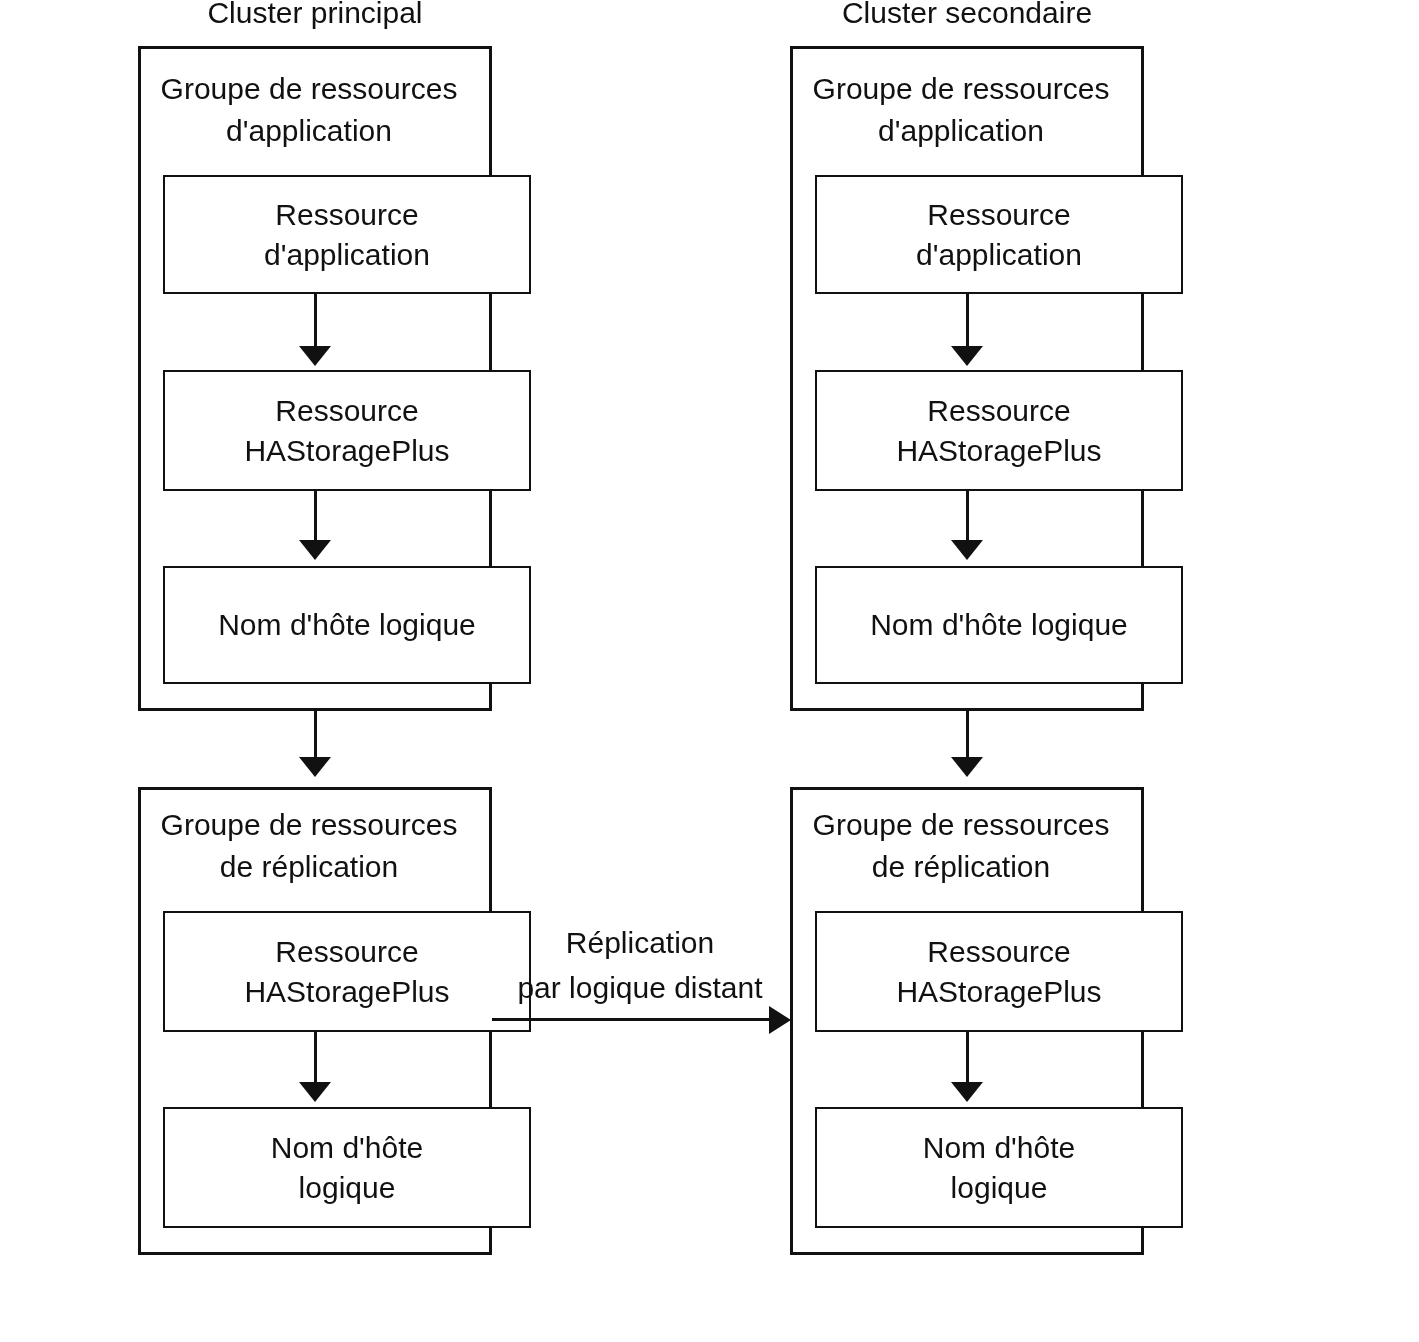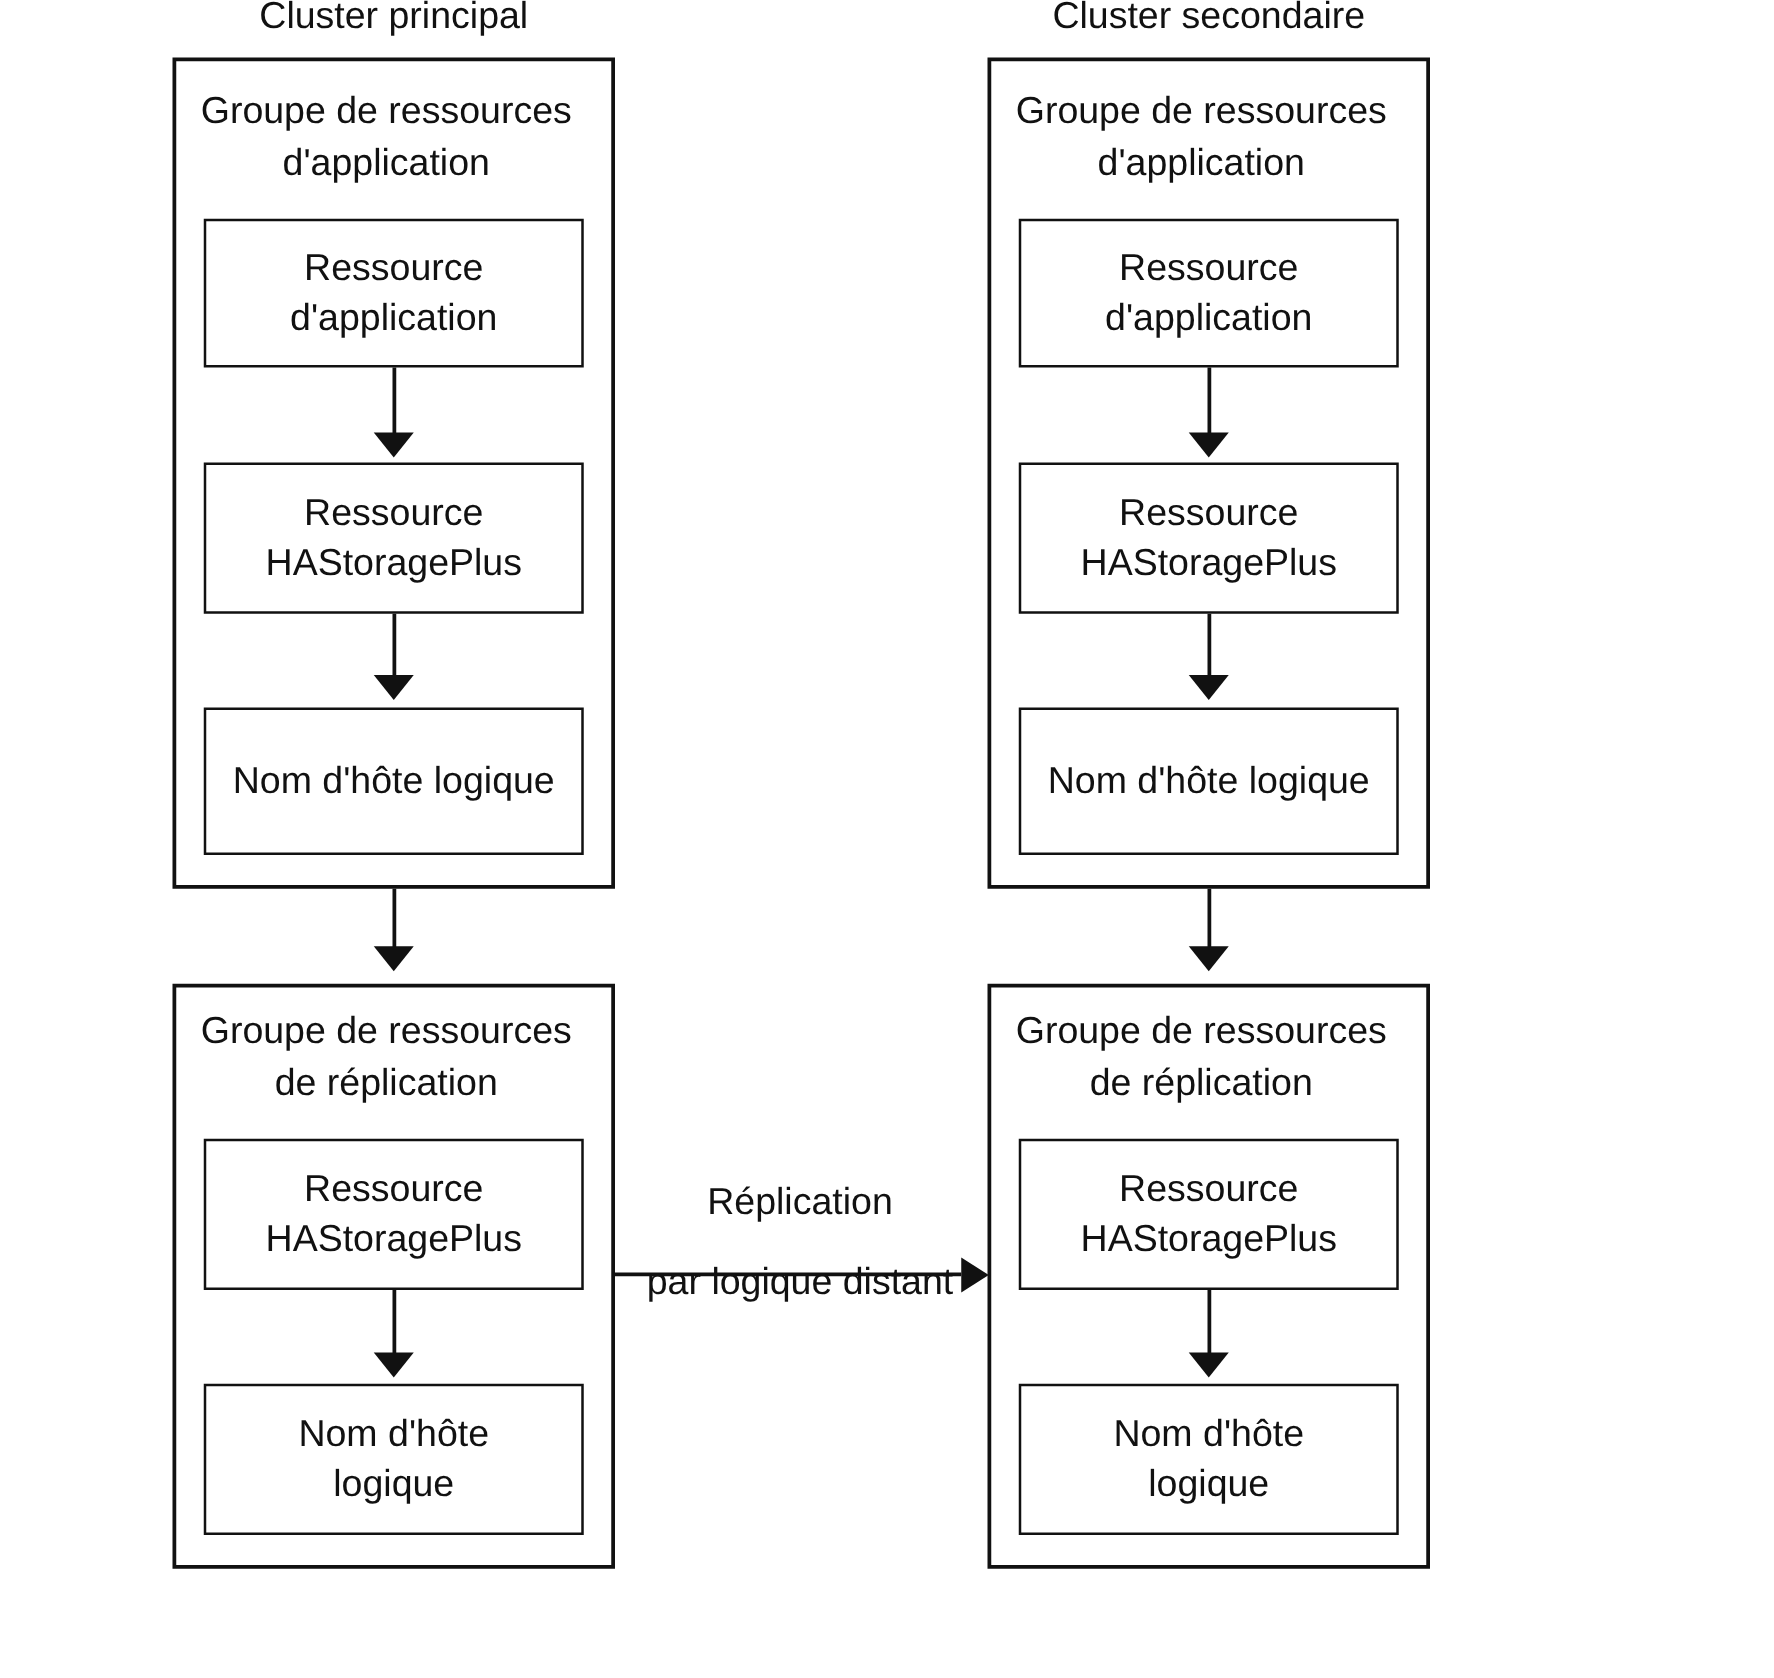--- a/index.html
+++ b/index.html
@@ -44,21 +44,21 @@
     line-height: 42px;
   }
   .group-label span { display: block; }
   #glabel-0-0 { left: 138px; top: 68px; }
   #glabel-0-1 { left: 138px; top: 804px; }
   #glabel-1-0 { left: 790px; top: 68px; }
   #glabel-1-1 { left: 790px; top: 804px; }
 
   .inner-box {
     position: absolute;
-    width: 304px;
+    width: 368px;
     border: 2px solid #111111;
     box-sizing: border-box;
     background: #ffffff;
     display: flex;
     flex-direction: column;
     justify-content: center;
     align-items: center;
     text-align: center;
     font-size: 30px;
     line-height: 40px;
@@ -122,21 +122,21 @@
     border-left: 22px solid #111111;
   }
   #rep-label {
     position: absolute;
     left: 465px; top: 920px;
     width: 350px;
     text-align: center;
     font-size: 30px;
     line-height: 45px;
   }
-  #rep-label span { display: block; margin-top: 19px; }
+  #rep-label span { display: block; }
 </style>
 </head>
 <body>
 
 <div id="canvas">
 
   <div class="cluster-title" id="title-0">Cluster principal</div>
 
   <div class="outer-box" id="outer-0-0"></div>
   <div class="group-label" id="glabel-0-0">

